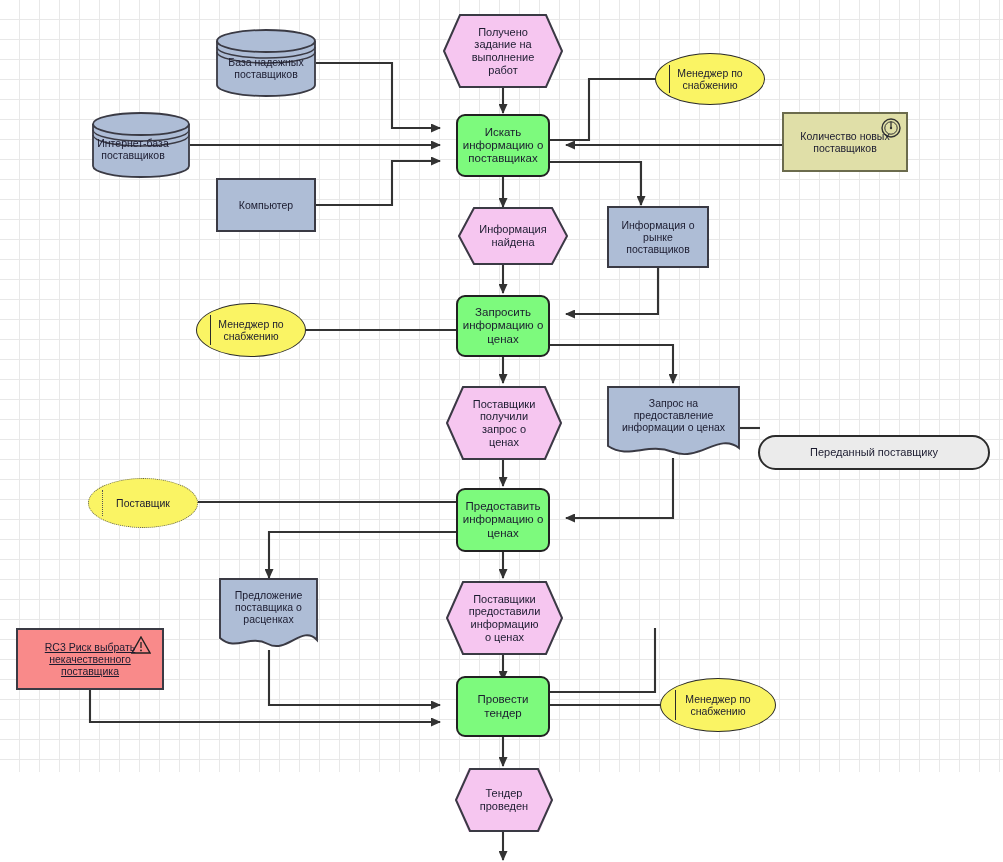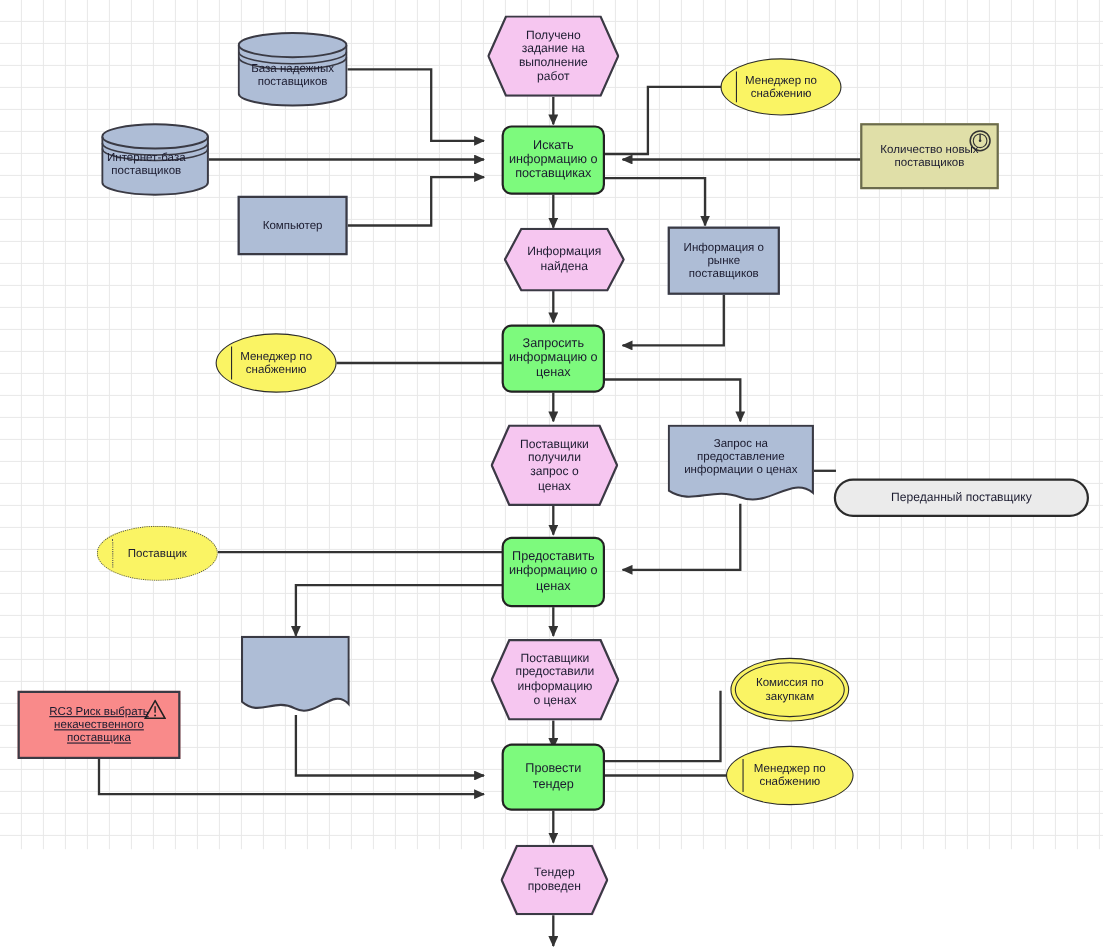--- a/index.html
+++ b/index.html
@@ -297,20 +297,25 @@
   <div class="node fn" style="left:456px;top:488px;width:94px;height:64px;">
     <div class="fold"></div>
     <div class="lbl">Предоставить
 информацию о
 ценах</div>
   </div>
 
   <svg class="node" style="left:219px;top:578px;width:99px;height:72px;" viewBox="0 0 99 72">
     <path d="M1,1 L98,1 L98,62 C83,46 68,76 49,66 C30,56 17,74 1,60 Z" fill="#aebdd6" stroke="#3a3a44" stroke-width="1.9"></path>
   </svg>
+  <div class="node doc" style="left:219px;top:578px;width:99px;height:58px;">
+    <div class="lbl">Предложение
+поставщика о
+расценках</div>
+  </div>
 
   <div class="node ev" style="left:446px;top:581px;width:117px;height:74px;">
     <div class="lbl">Поставщики
 предоставили
 информацию
 о ценах</div>
   </div>
   <svg class="node" style="left:446px;top:581px;width:117px;height:74px;" viewBox="0 0 117 74">
     <polygon points="17,1 100,1 116,37 100,73 17,73 1,37" fill="none" stroke="#3a3a44" stroke-width="2"></polygon>
   </svg>
@@ -319,24 +324,20 @@
     <svg class="warn" style="left:113px;top:6px;" viewBox="0 0 20 18">
       <polygon points="10,1 19,17 1,17" fill="none" stroke="#222" stroke-width="1.4"></polygon>
       <line x1="10" y1="6" x2="10" y2="12" stroke="#222" stroke-width="1.3"></line>
       <circle cx="10" cy="14.4" r="0.9" fill="#222"></circle>
     </svg>
     <div class="lbl">RC3 Риск выбрать
 некачественного
 поставщика</div>
   </div>
 
-  <div class="node role double" style="left:664px;top:598px;width:108px;height:58px;">
-    <div class="lbl">Комиссия по
-закупкам</div>
-  </div>
 
   <div class="node role" style="left:660px;top:678px;width:116px;height:54px;">
     <div class="bar"></div>
     <div class="lbl">Менеджер по
 снабжению</div>
   </div>
 
   <div class="node fn" style="left:456px;top:676px;width:94px;height:61px;">
     <div class="fold"></div>
     <div class="lbl">Провести

